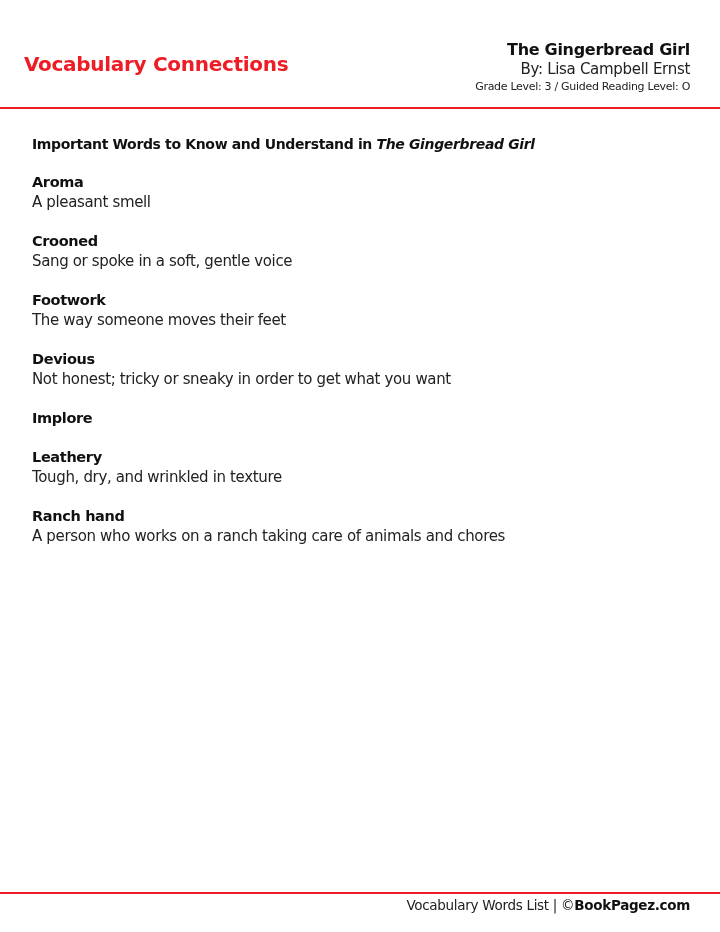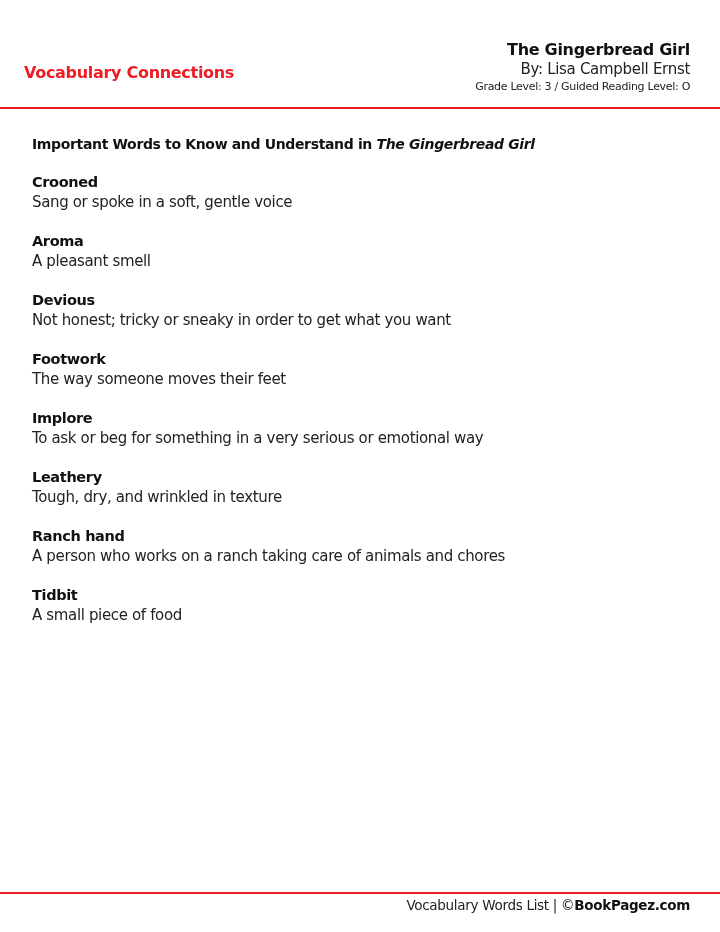--- a/index.html
+++ b/index.html
@@ -1,20 +1,20 @@
 <!DOCTYPE html>
 <html><head>
   <meta charset="utf-8">
   <style>
     html, body { margin: 0; padding: 0; background: #ffffff; }
     body { width: 720px; height: 932px; position: relative; overflow: hidden;
            font-family: "DejaVu Sans", sans-serif; color: #111; }
-    .page-title { position: absolute; left: 24px; top: 63px; margin: 0;
+    .page-title { position: absolute; left: 24px; top: 52px; margin: 0;
                   font-family: "DejaVu Sans", sans-serif; font-weight: bold;
-                  font-size: 16px; color: #ee1c25; letter-spacing: -0.3px; }
+                  font-size: 20px; color: #ee1c25; letter-spacing: -0.3px; }
     .book-info { position: absolute; right: 30px; top: 40px; text-align: right; }
     .book-title { font-weight: bold; font-size: 16px; line-height: 20px; color: #111; letter-spacing: -0.3px; }
     .book-author { font-size: 15px; line-height: 18px; color: #222; letter-spacing: -0.3px; }
     .book-level { font-size: 11px; line-height: 18px; color: #222; letter-spacing: -0.3px; margin-left: 28px; }
     .rule { position: absolute; left: 0; width: 720px; height: 2px; background: #ee1c25; }
     .rule.top { top: 107px; }
     .rule.bottom { top: 892px; }
     .content { position: absolute; left: 32px; top: 130px; width: 660px; }
     .intro { font-weight: bold; font-size: 14px; line-height: 20px; color: #111;
              letter-spacing: -0.35px; margin: 4px 0 18px 0; }
@@ -36,50 +36,45 @@
   <div class="book-author">By: Lisa Campbell Ernst</div>
   <div class="book-level">Grade Level: 3 / Guided Reading Level: O</div>
 </div>
 
 <div class="rule top"></div>
 
 <div class="content">
   <p class="intro"><span>Important Words to Know and Understand in </span><span class="title-ital">The Gingerbread Girl</span></p>
 
   <div class="entry">
+    <div class="term">Aroma</div>
+    <div class="definition">A pleasant smell</div>
+  </div>
+  <div class="entry">
     <div class="term">Crooned</div>
     <div class="definition">Sang or spoke in a soft, gentle voice</div>
   </div>
   <div class="entry">
-    <div class="term">Aroma</div>
-    <div class="definition">A pleasant smell</div>
+    <div class="term">Footwork</div>
+    <div class="definition">The way someone moves their feet</div>
   </div>
   <div class="entry">
     <div class="term">Devious</div>
     <div class="definition">Not honest; tricky or sneaky in order to get what you want</div>
   </div>
   <div class="entry">
-    <div class="term">Footwork</div>
-    <div class="definition">The way someone moves their feet</div>
-  </div>
-  <div class="entry">
     <div class="term">Implore</div>
-    <div class="definition">To ask or beg for something in a very serious or emotional way</div>
   </div>
   <div class="entry">
     <div class="term">Leathery</div>
     <div class="definition">Tough, dry, and wrinkled in texture</div>
   </div>
   <div class="entry">
     <div class="term">Ranch hand</div>
     <div class="definition">A person who works on a ranch taking care of animals and chores</div>
-  </div>
-  <div class="entry">
-    <div class="term">Tidbit</div>
-    <div class="definition">A small piece of food</div>
   </div>
 </div>
 
 <div class="rule bottom"></div>
 
 <div class="footer">
   <span>Vocabulary Words List</span><span> | </span><span>©</span><span class="brand">BookPagez.com</span>
 </div>
 
 </body></html>

